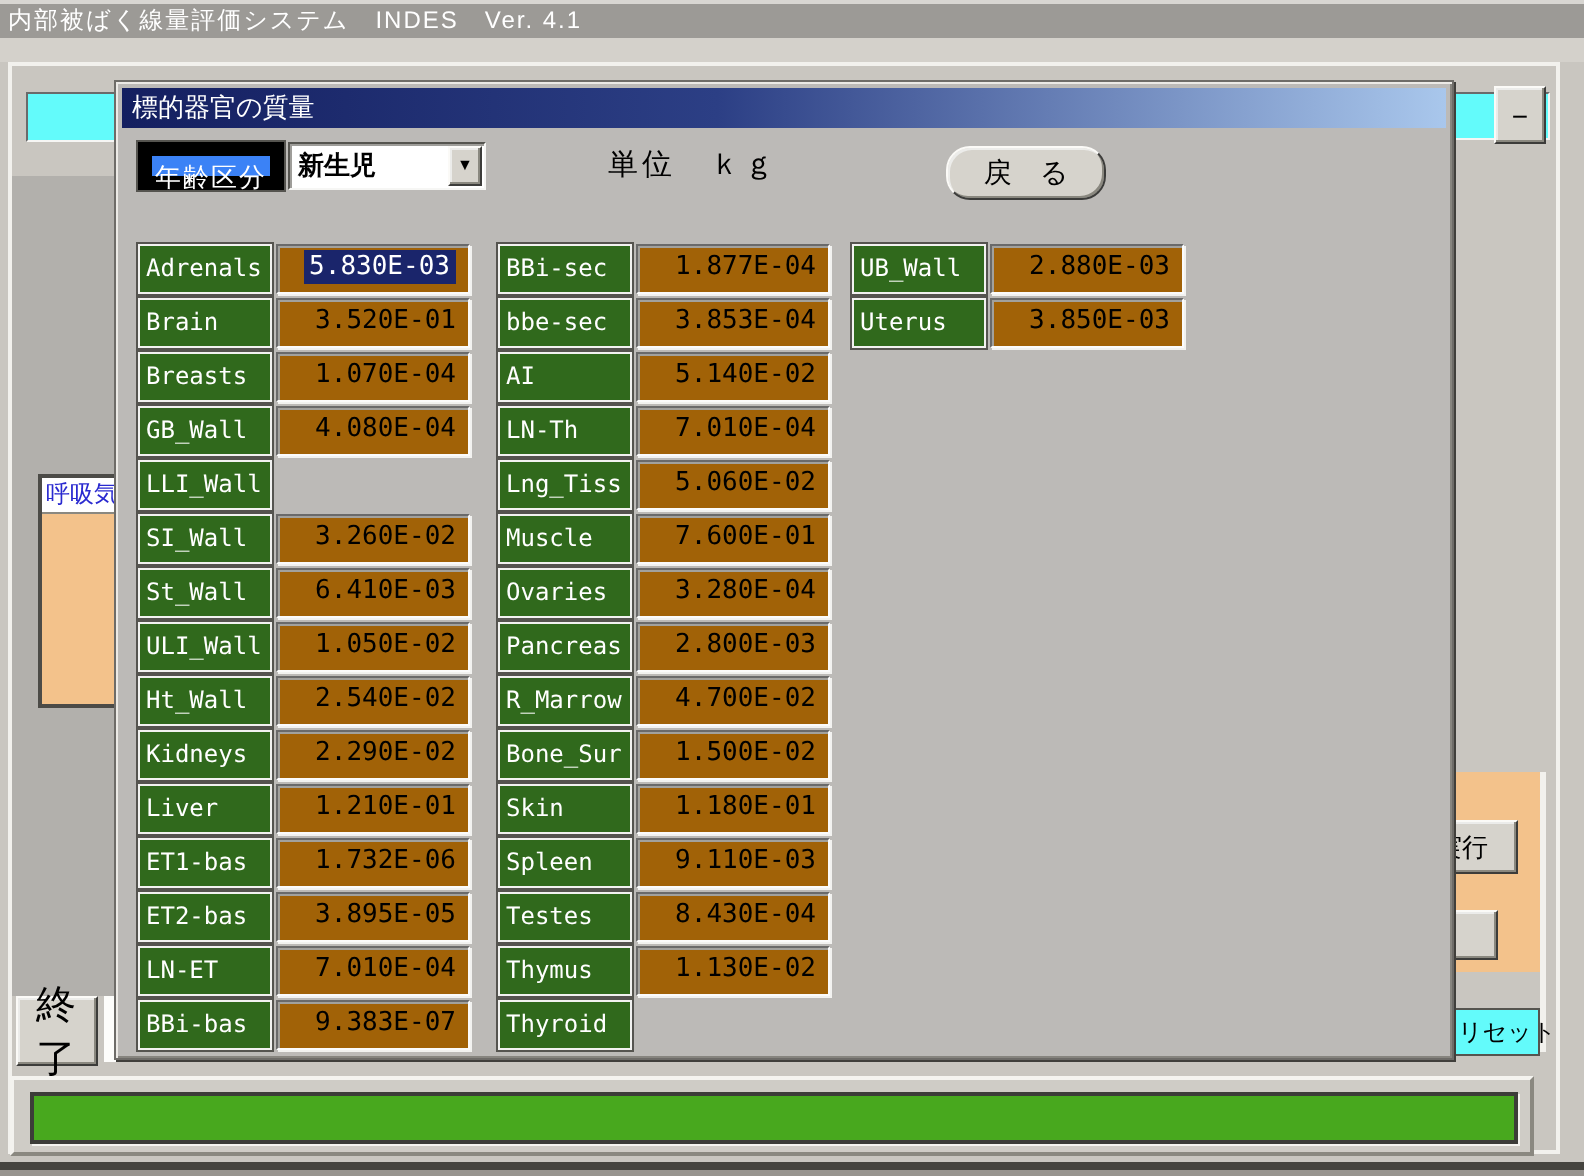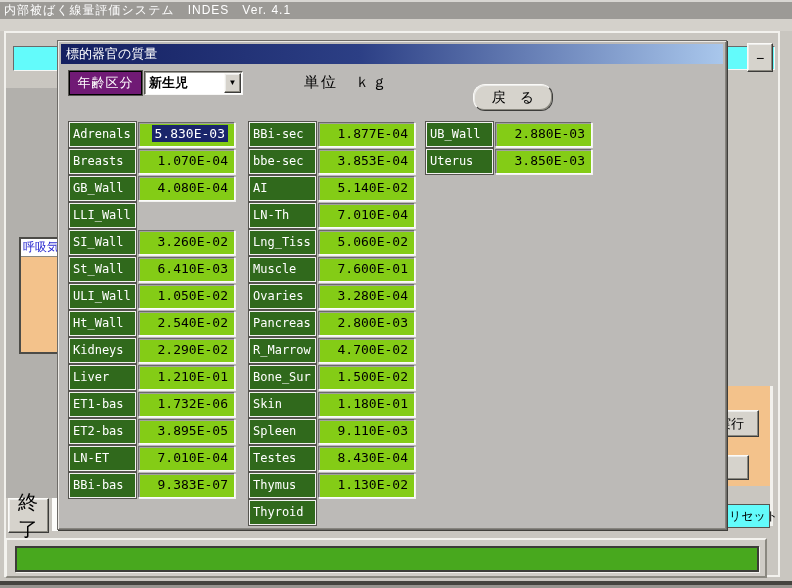--- a/index.html
+++ b/index.html
@@ -53,38 +53,38 @@
   .bottom-gray { position:absolute; left:0; top:585px; width:792px; height:3px; background:#97948f; }
 
   .dialog { position:absolute; left:57px; top:40px; width:670px; height:490px;
     background:#bcbab7; border:1px solid #6e6c68; z-index:10;
     box-shadow: inset 1px 1px 0 #eceae6, inset -1px -1px 0 #87857f, 1px 1px 0 #403f3b; }
   .dlg-title { position:absolute; left:3px; top:3px; right:3px; height:20px;
     background:linear-gradient(90deg,#141f60 0%,#2c3f85 45%,#a9c7ec 100%);
     color:#fff; font-size:13px; line-height:19px; padding-left:5px; }
 
   .age-label { position:absolute; left:11px; top:30px; width:73px; height:24px;
-    background:#701a75; color:#fff; font-size:13px; text-align:center; line-height:22px;
-    border:1px solid #000000; box-shadow:0 0 0 1px #55544f; letter-spacing:1px; }
+    background:#3b82f6; color:#fff; font-size:13px; text-align:center; line-height:22px;
+    border:7px solid #000000; box-shadow:0 0 0 1px #55544f; letter-spacing:1px; }
   .combo { position:absolute; left:86px; top:30px; width:99px; height:24px; background:#fff;
     border:1px solid; border-color:#55544f #f6f6f4 #f6f6f4 #55544f;
     box-shadow: inset 1px 1px 0 #9e9d99; }
   .combo-text { position:absolute; left:4px; top:2px; font-size:13px; color:#000;font-weight:bold; }
   .combo-btn { position:absolute; right:1px; top:1px; width:17px; height:20px; }
   .arrow { font-size:8px; line-height:8px; }
   .unit { position:absolute; left:246px; top:32px; font-size:15px; letter-spacing:2px; color:#000; }
-  .back-btn { position:absolute; left:415px; top:43px; width:80px; height:27px; font-size:14px;border-radius:12px; }
+  .back-btn { position:absolute; left:415px; top:32px; width:80px; height:27px; font-size:14px;border-radius:12px; }
 
   .tcol { position:absolute; top:81px; display:flex; flex-direction:column; gap:2px; }
   .trow { display:flex; }
   .organ { width:67px; height:25px; background:#30691c; color:#fff;
     font-family:"DejaVu Sans Mono", monospace; font-size:12px; line-height:22px;
     padding-left:3px; border:1px solid #f2f2f0; box-shadow:0 0 0 1px #55544f;
     margin-right:2px; white-space:nowrap; overflow:hidden; }
-  .val { width:97px; height:25px; background:#84cc16; text-align:right;
+  .val { width:97px; height:25px; background:#a16207; text-align:right;
     font-family:"DejaVu Sans Mono", monospace; font-size:13px; line-height:21px;
     padding-right:6px; border:1px solid; border-color:#6a6a6a #fbfbfb #fbfbfb #6a6a6a;
     box-shadow: inset 1px 1px 0 #a2a19d, 1px 1px 0 #f2f2f0; color:#000; white-space:nowrap; }
   .val .sel { background:#1a256b; color:#fff; padding:1px 3px; }
 </style>
 </head>
 <body>
 
 <div class="screen">
 
@@ -136,20 +136,24 @@
     </div>
     <div class="unit">単位　ｋｇ</div>
     <button class="btn3d back-btn">戻　る</button>
 
     <div class="tcol" style="left:11px">
         <div class="trow">
           <div class="organ">Adrenals</div>
           <div class="val"><span class="sel">5.830E-03</span></div>
         </div>
         <div class="trow">
+          <div class="organ">Brain</div>
+          <div class="val"><span>3.520E-01</span></div>
+        </div>
+        <div class="trow">
           <div class="organ">Breasts</div>
           <div class="val"><span>1.070E-04</span></div>
         </div>
         <div class="trow">
           <div class="organ">GB_Wall</div>
           <div class="val"><span>4.080E-04</span></div>
         </div>
         <div class="trow">
           <div class="organ">LLI_Wall</div>
         </div>

